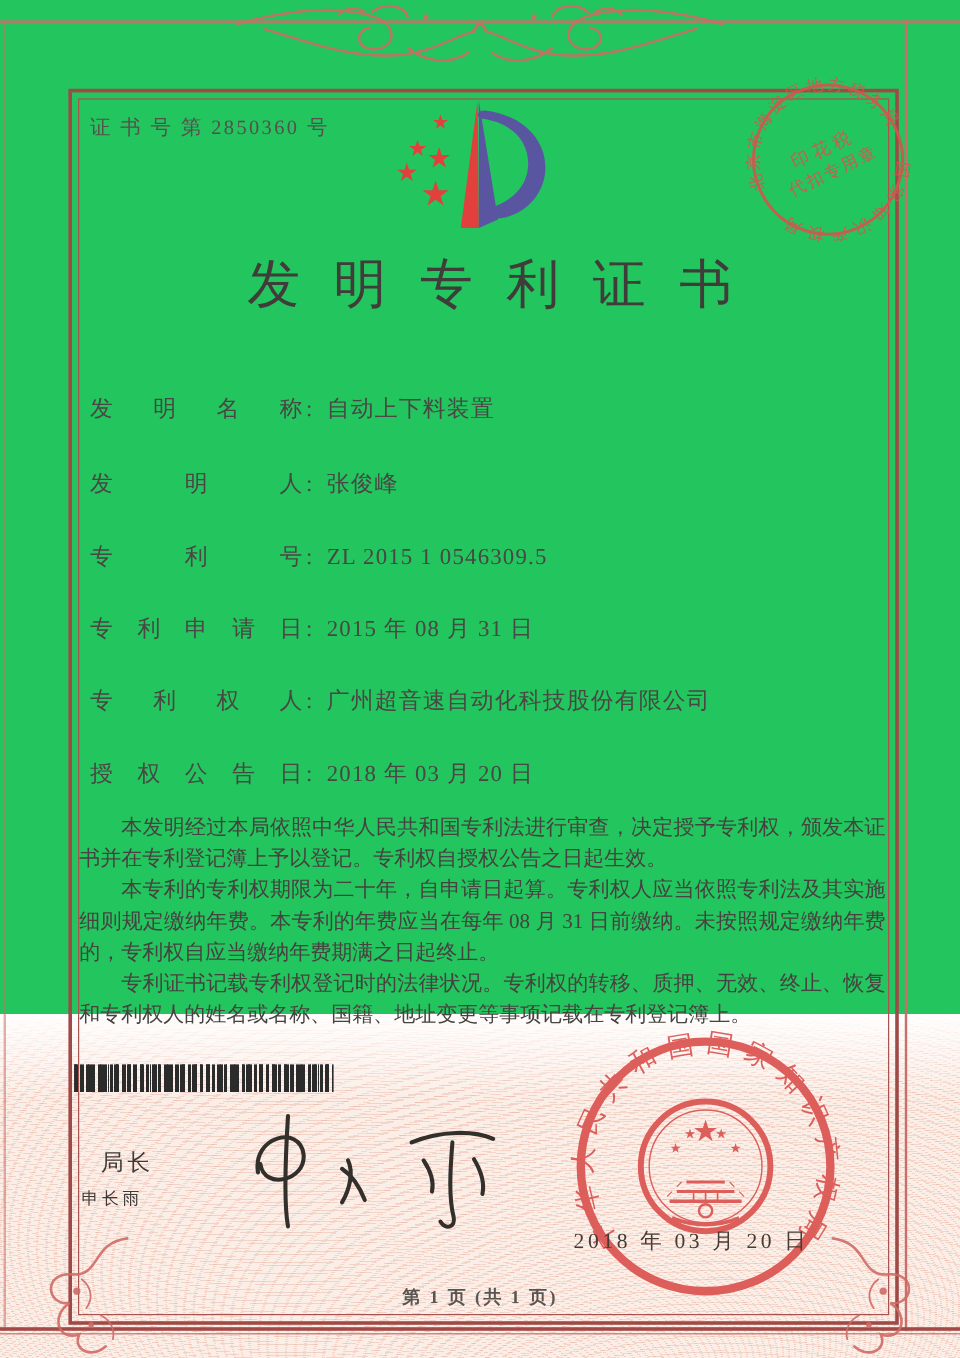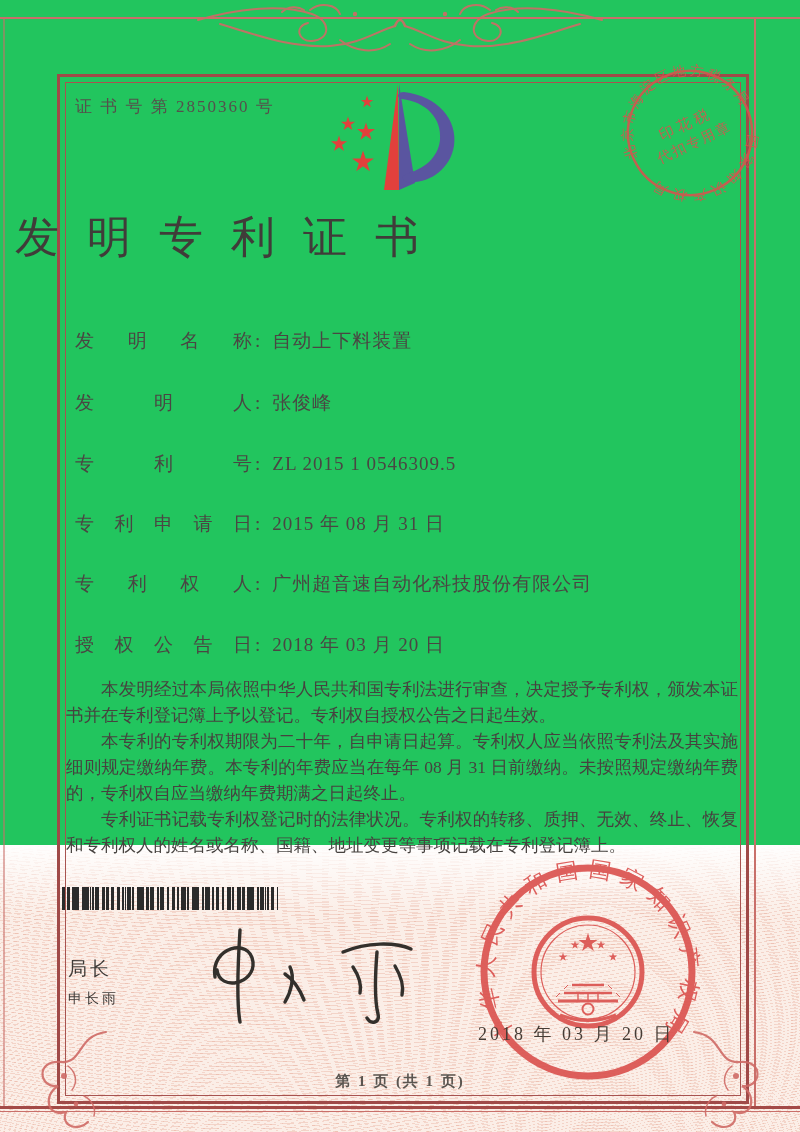--- a/index.html
+++ b/index.html
@@ -25,38 +25,38 @@
   .line-left{left:3px;top:17px;width:2px;height:1092px;background:#c96f6a;opacity:.55;z-index:1;}
   .line-bottom{left:0;top:1106px;width:800px;height:3px;background:#a34a47;z-index:1;}
   .line-bottom2{left:0;top:1111px;width:800px;height:1px;background:#c96f6a;z-index:1;}
   
   .frame-outer{left:57px;top:74px;width:686px;height:1024px;border:3px solid #a04a48;z-index:1;}
   .frame-inner{left:65px;top:82px;width:674px;height:1012px;border:1px solid #a85350;z-index:1;}
   
   .cert-no{left:75px;top:95px;font-size:17px;letter-spacing:2px;color:#55504c;z-index:2;}
   .logo{left:320px;top:72px;z-index:2;}
   .stamp{left:615px;top:58px;z-index:3;opacity:.88;}
-  .title{left:0;right:0;top:208px;font-size:44px;letter-spacing:28px;padding-left:15px;color:#403c39;z-index:2;}
+  .title{left:0;right:0;top:208px;text-align:center;font-size:44px;letter-spacing:28px;padding-left:44px;color:#403c39;z-index:2;}
   
   .field-row{position:absolute;left:75px;font-size:19px;color:#4a4643;z-index:2;white-space:nowrap;}
   .f-label{display:inline-block;width:178px;text-align-last:justify;letter-spacing:1px;}
   .f-colon{display:inline-block;margin:0 12px 0 2px;}
   .f-value{letter-spacing:1px;}
   .r0{top:328px;} .r1{top:390px;} .r2{top:451px;text-align:center;} .r3{top:511px;} .r4{top:571px;} .r5{top:632px;}
   
   .body-text{left:66px;top:676px;width:672px;z-index:2;}
   .body-text p{margin:0;text-indent:2em;font-size:17.5px;line-height:26px;color:#46423f;text-align:justify;}
   
   .barcode{left:62px;top:887px;width:216px;height:23px;z-index:2;
     background-image:
       repeating-linear-gradient(90deg,#2b2b2b 0 2px,transparent 2px 5px),
       repeating-linear-gradient(90deg,#2b2b2b 0 1px,transparent 1px 7px),
       repeating-linear-gradient(90deg,#2b2b2b 0 3px,transparent 3px 11px);
   }
-  .signer-title{left:68px;top:956px;font-size:19px;letter-spacing:3px;color:#3e3a37;z-index:2;
+  .signer-title{left:84px;top:956px;font-size:19px;letter-spacing:3px;color:#3e3a37;z-index:2;
     font-family:"Liberation Sans","DejaVu Sans",sans-serif;}
   .signer-name{left:68px;top:990px;font-size:14px;letter-spacing:3px;color:#3e3a37;z-index:2;
     font-family:Liberation Serif, serif;text-align:center;}
   .signature{left:195px;top:922px;z-index:2;}
   .seal{left:473px;top:857px;z-index:3;opacity:.92;}
   .seal-date{left:478px;top:1022px;font-size:18px;letter-spacing:3px;color:#463c35;z-index:4;}
   .footer{left:0;right:0;top:1072px;text-align:center;font-size:15px;letter-spacing:2px;color:#5a5550;z-index:2;font-weight:bold;}
   .flourish-top{left:190px;top:0;z-index:1;}
   .floral-bl{left:18px;top:1026px;z-index:2;}
   .floral-br{left:682px;top:1026px;z-index:2;transform:scaleX(-1);}

